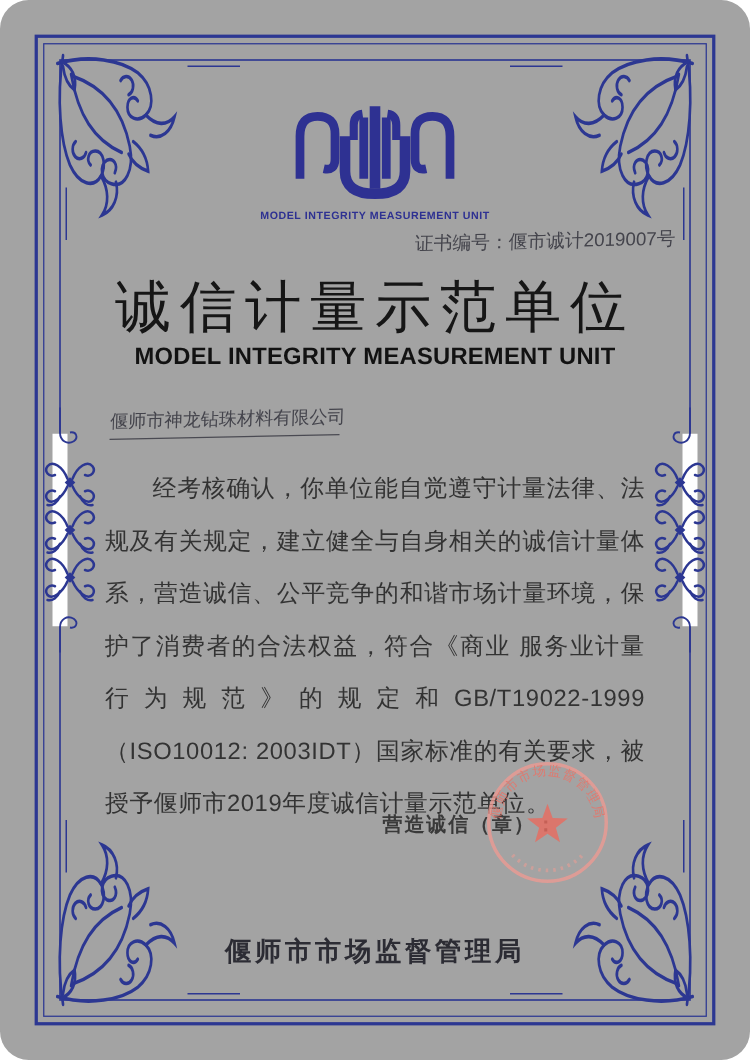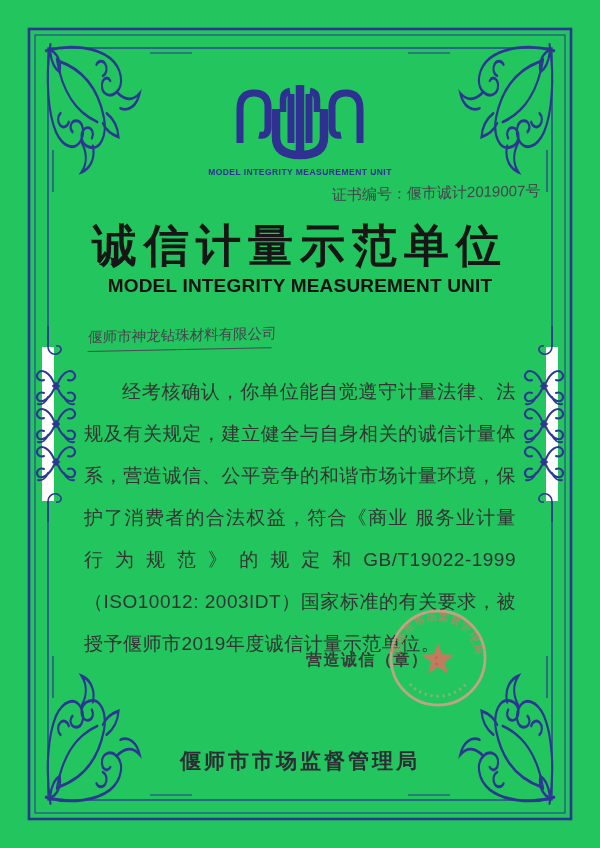--- a/index.html
+++ b/index.html
@@ -1,28 +1,29 @@
 <!DOCTYPE html>
 <html><head>
 <meta charset="utf-8">
 <style>
   html,body{margin:0;padding:0;background:#ffffff;}
   .page{
-    position:relative;width:600px;height:848px;background:#22c55e;overflow:hidden;
+    position:relative;width:600px;height:848px;background:#a3a3a3;overflow:hidden;
     font-family:"Liberation Sans","DejaVu Sans",sans-serif;
+    border-radius:23px;
   }
   .abs{position:absolute;}
   .border-svg{left:0;top:0;width:600px;height:848px;pointer-events:none;}
   .logo-wrap{left:230px;top:80px;width:140px;height:86px;}
   .logo-wrap svg{width:100%;height:100%;}
   .logo-tagline{left:0;right:0;top:167px;text-align:center;font-size:8.5px;font-weight:bold;
     color:#2e3192;letter-spacing:.45px;}
   .handwriting{color:#44444c;transform:rotate(-1.2deg) skewX(-3deg);transform-origin:left center;}
   .cert-no{left:332px;top:186px;width:200px;font-size:15px;white-space:nowrap;}
-  .title{left:0;right:0;top:216px;text-align:center;font-size:45px;font-weight:700;
+  .title{left:0;right:0;top:216px;text-align:center;font-size:45px;font-weight:400;
     letter-spacing:7px;color:#161616;font-family:"Liberation Serif","DejaVu Serif",serif;}
   .subtitle{left:0;right:0;top:275px;text-align:center;font-size:19px;font-weight:700;
     color:#121212;letter-spacing:0.2px;}
   .awardee{left:88px;top:328px;width:184px;font-size:14.5px;border-bottom:1.5px solid #4a4a52;
     padding-bottom:4px;white-space:nowrap;}
   .body-text{left:84px;top:371px;width:432px;font-size:19px;line-height:42px;
     text-align:justify;text-indent:2em;color:#333333;letter-spacing:.5px;}
   .issuer-label{left:306px;top:650px;font-size:16px;font-weight:600;color:#3a3a3a;
     letter-spacing:1.5px;z-index:1;}
   .seal{left:386px;top:606px;width:104px;height:104px;z-index:2;}

